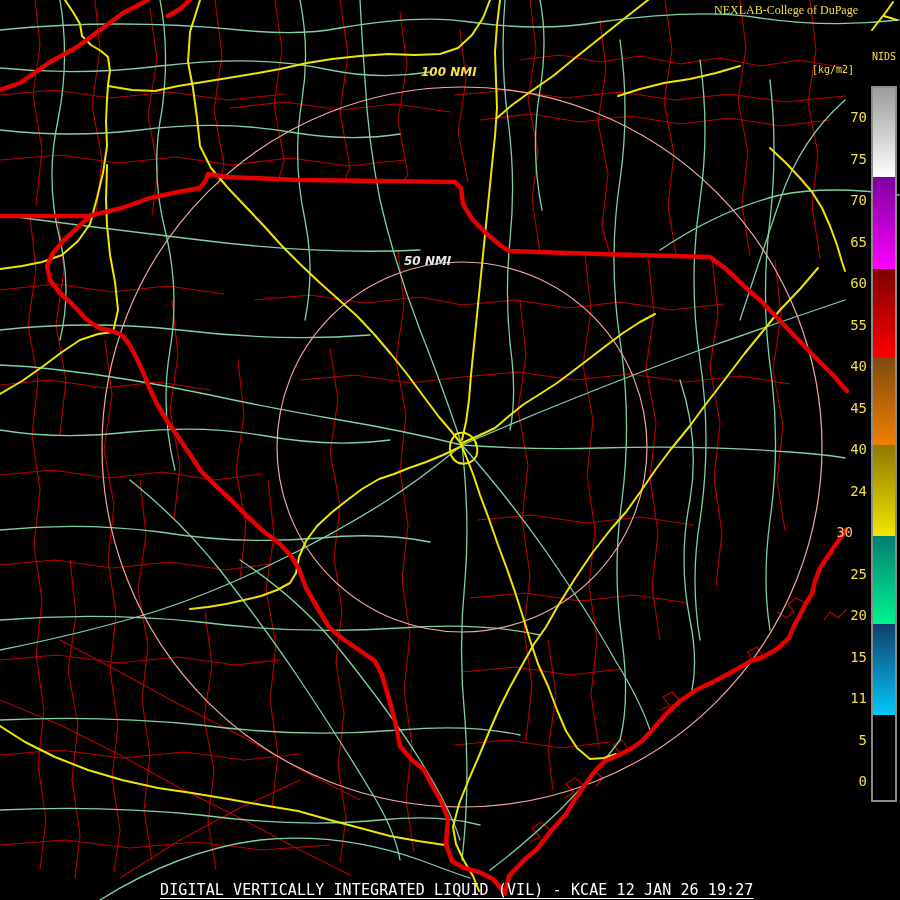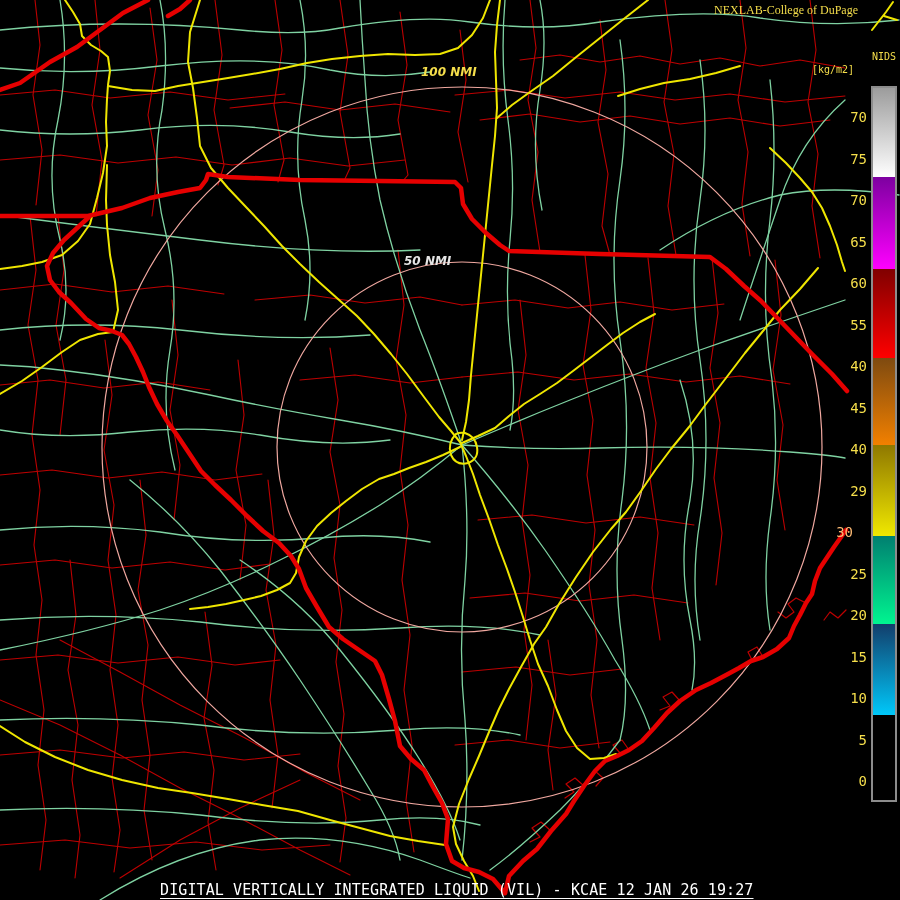--- a/index.html
+++ b/index.html
@@ -170,21 +170,21 @@
 
 <div class="tick" style="left: 835px; top: 109px; color: rgb(245, 222, 75);">70</div>
     <div class="tick" style="left: 835px; top: 151px; color: rgb(245, 222, 75); text-align: right;">75</div>
     <div class="tick" style="left: 835px; top: 192px; color: rgb(245, 222, 75);">70</div>
     <div class="tick" style="left: 835px; top: 234px; color: rgb(245, 222, 75);">65</div>
     <div class="tick" style="left: 835px; top: 275px; color: rgb(245, 222, 75);">60</div>
     <div class="tick" style="left: 835px; top: 317px; color: rgb(245, 222, 75);">55</div>
     <div class="tick" style="left: 835px; top: 358px; color: rgb(245, 222, 75);">40</div>
     <div class="tick" style="left: 835px; top: 400px; color: rgb(245, 222, 75);">45</div>
     <div class="tick" style="left: 835px; top: 441px; color: rgb(245, 222, 75);">40</div>
-    <div class="tick" style="left: 835px; top: 483px; color: rgb(245, 222, 75);">29</div>
+    <div class="tick" style="left: 835px; top: 483px; color: rgb(245, 222, 75);">24</div>
     <div class="tick" style="left: 821px; top: 524px; color: #fdba74;">30</div>
     <div class="tick" style="left: 835px; top: 566px; color: rgb(245, 222, 75);">25</div>
     <div class="tick" style="left: 835px; top: 607px; color: rgb(245, 222, 75);">20</div>
     <div class="tick" style="left: 835px; top: 649px; color: rgb(245, 222, 75);">15</div>
-    <div class="tick" style="left: 835px; top: 690px; color: rgb(245, 222, 75);">10</div>
+    <div class="tick" style="left: 835px; top: 690px; color: rgb(245, 222, 75);">11</div>
     <div class="tick" style="left: 835px; top: 732px; color: rgb(245, 222, 75);">5</div>
     <div class="tick" style="left: 835px; top: 773px; color: rgb(245, 222, 75);">0</div>
   </div>
 
 </body></html>

